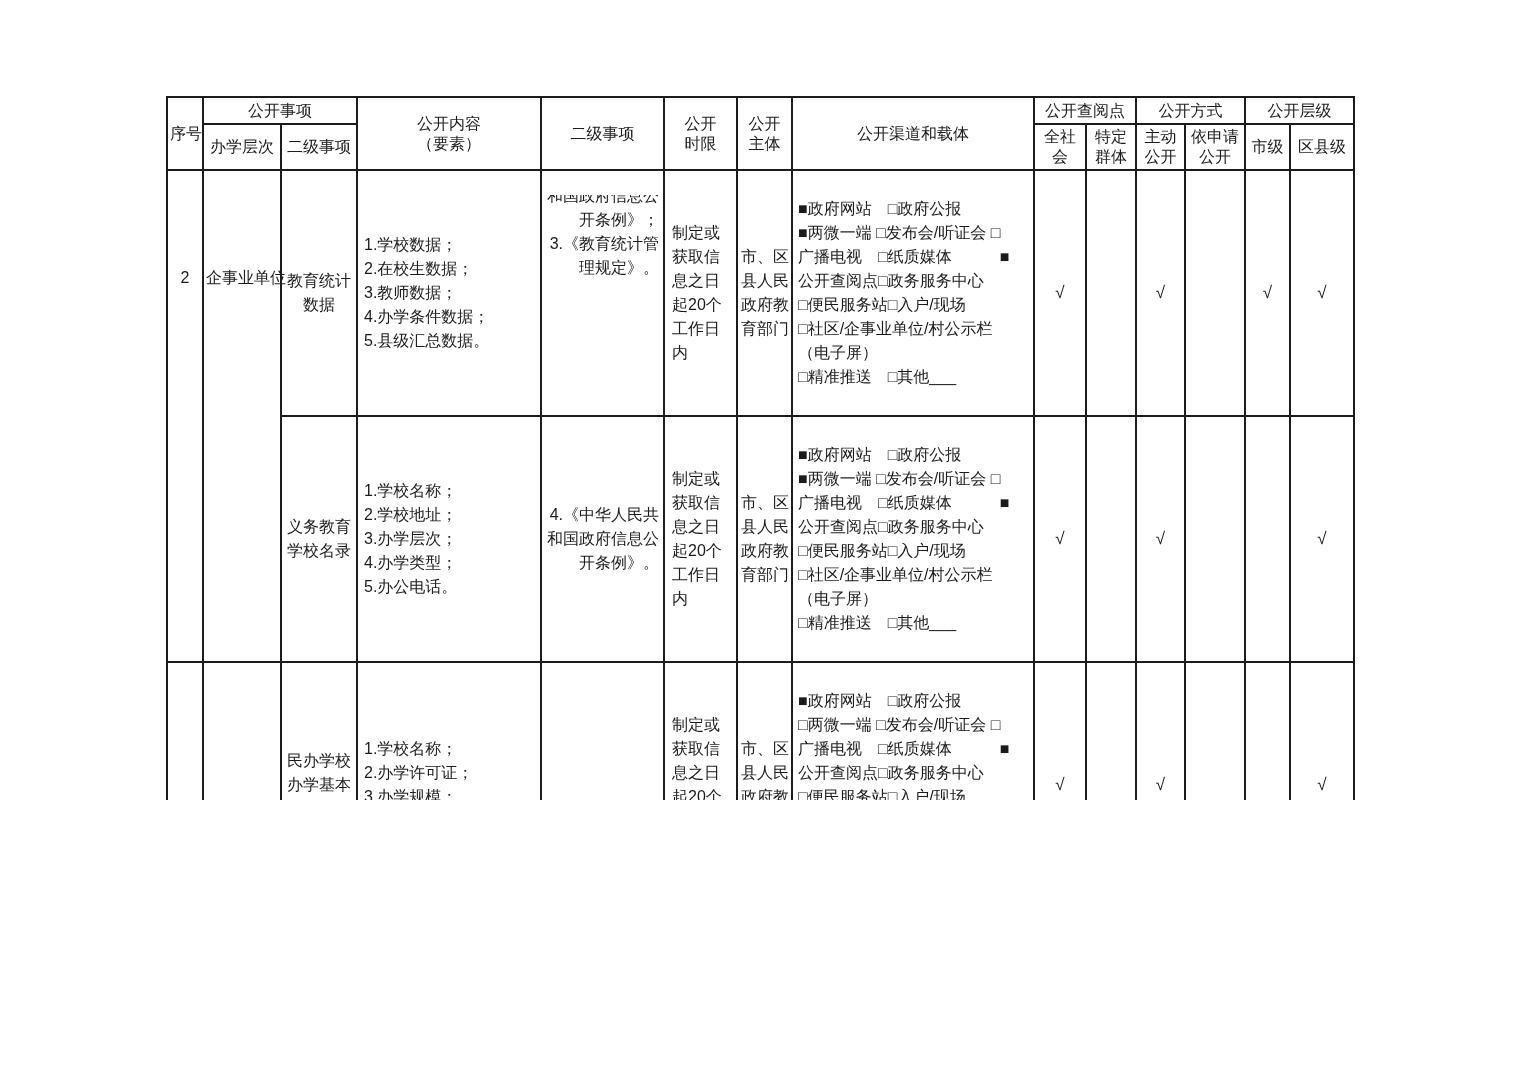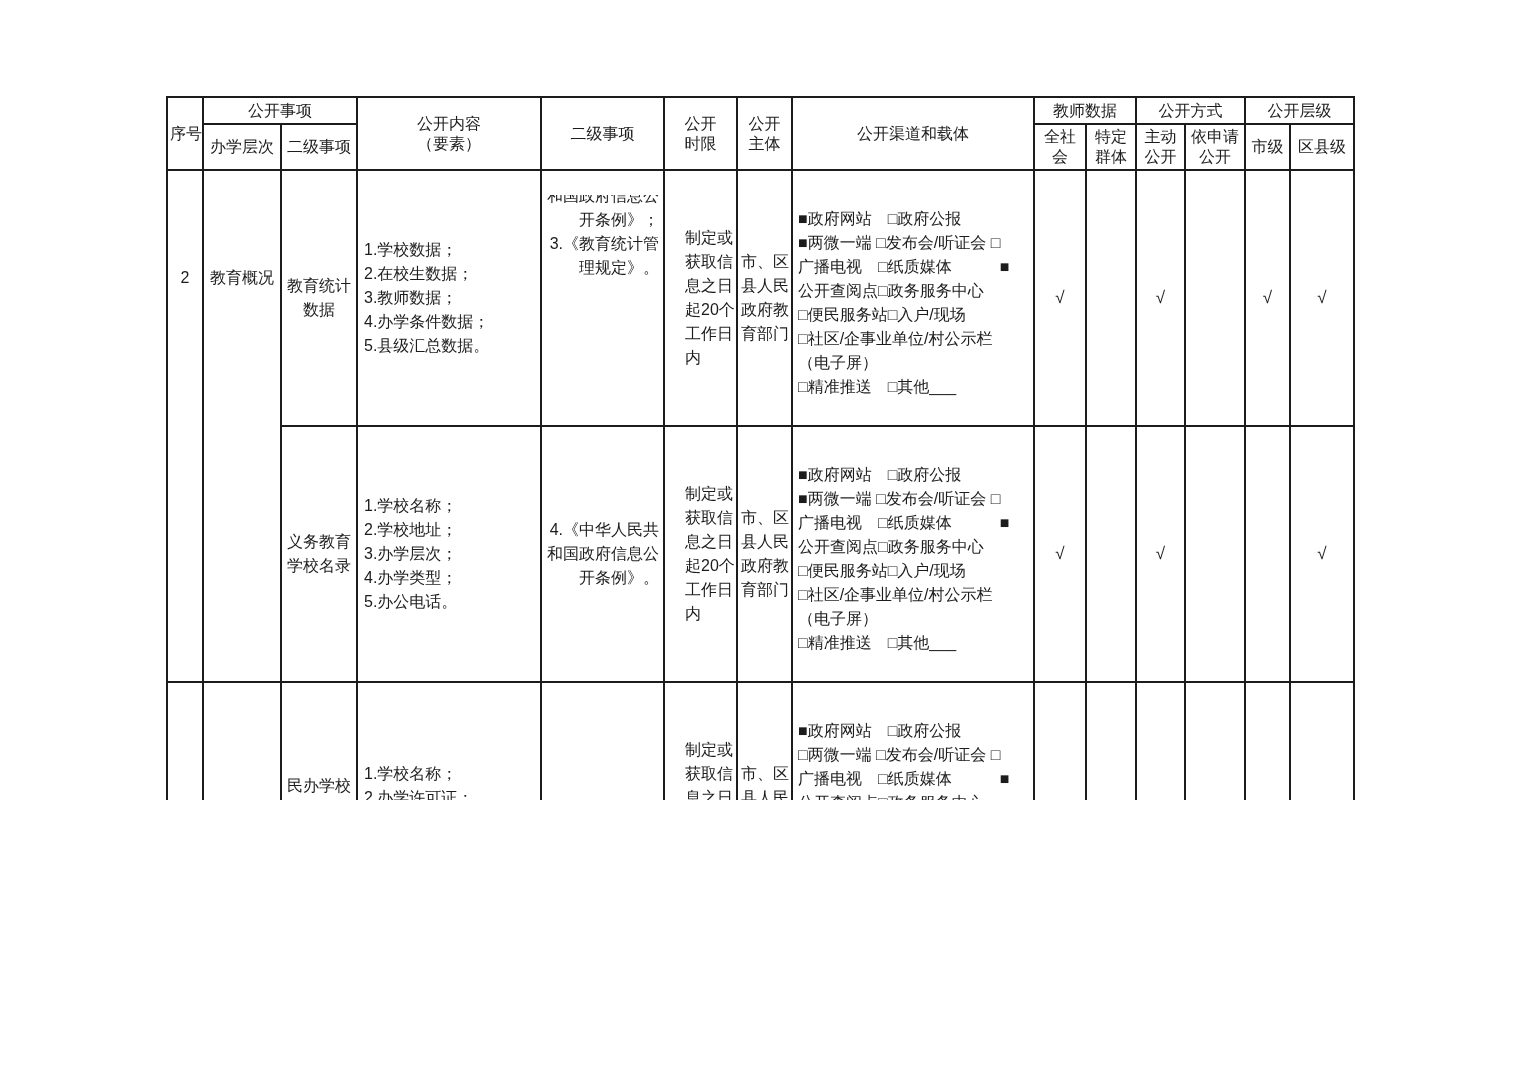--- a/index.html
+++ b/index.html
@@ -22,23 +22,23 @@
     text-align:center; vertical-align:middle;
     padding:2px; white-space:pre-line; word-break:keep-all;
   }
   thead th { line-height:20px; font-size:16px; }
   tr.hr1 { height:27px; }
   tr.hr2 { height:41px; }
   tr.r1 { height:199px; }
   tr.r2 { height:204px; }
   tr.r3 { height:223px; }
   td.content { text-align:left; padding-left:6px;border-radius:18px; }
-  td.limit { text-align:left; padding:0 20px; white-space:pre; }
+  td.limit { text-align:left; padding:0 7px; white-space:pre; }
   td.subject { text-align:left; padding:12px 3px; white-space:pre;border-radius:18px; }
-  td.channels { text-align:left; padding:12px 2px 2px 5px; }
+  td.channels { text-align:left; padding:2px 2px 2px 5px; }
   td.channels .clipbox { overflow:hidden; white-space:pre; }
   td.basis { text-align:right; padding:2px 4px; }
   td.basis-cliptop { vertical-align:top; padding:0 4px; }
   td.basis-cliptop .clipbox { height:190px; overflow:hidden; white-space:pre; }
   td.basis-cliptop .shiftup { margin-top:-11px; }
   td.basis-clipbottom { position:relative; border-bottom:none; }
   td.serial-merged {
     vertical-align:top; padding-top:95px; line-height:24px;
   }
   td.no-bb { border-bottom:none; }
@@ -72,21 +72,21 @@
           <th rowspan="2">序号</th>
           <th colspan="2">公开事项</th>
           <th rowspan="2">公开内容
 （要素）</th>
           <th rowspan="2">二级事项</th>
           <th rowspan="2">公开
 时限</th>
           <th rowspan="2">公开
 主体</th>
           <th rowspan="2">公开渠道和载体</th>
-          <th colspan="2">教师数据</th>
+          <th colspan="2">公开查阅点</th>
           <th colspan="2">公开方式</th>
           <th colspan="2">公开层级</th>
         </tr>
         <tr class="hr2">
           <th>办学层次</th>
           <th>二级事项</th>
           <th>全社
 会</th>
           <th>特定
 群体</th>
@@ -94,21 +94,21 @@
 公开</th>
           <th>依申请
 公开</th>
           <th>市级</th>
           <th>区县级</th>
         </tr>
       </thead>
       <tbody>
         <tr class="r1">
           <td rowspan="2" class="serial-merged">2</td>
-          <td rowspan="2" class="serial-merged">教育概况</td>
+          <td rowspan="2" class="serial-merged">企事业单位</td>
           <td>教育统计
 数据</td>
           <td class="content">1.学校数据；
 2.在校生数据；
 3.教师数据；
 4.办学条件数据；
 5.县级汇总数据。</td>
           <td class="basis basis-cliptop">
             <div class="clipbox"><div class="shiftup">和国政府信息公
 开条例》；

